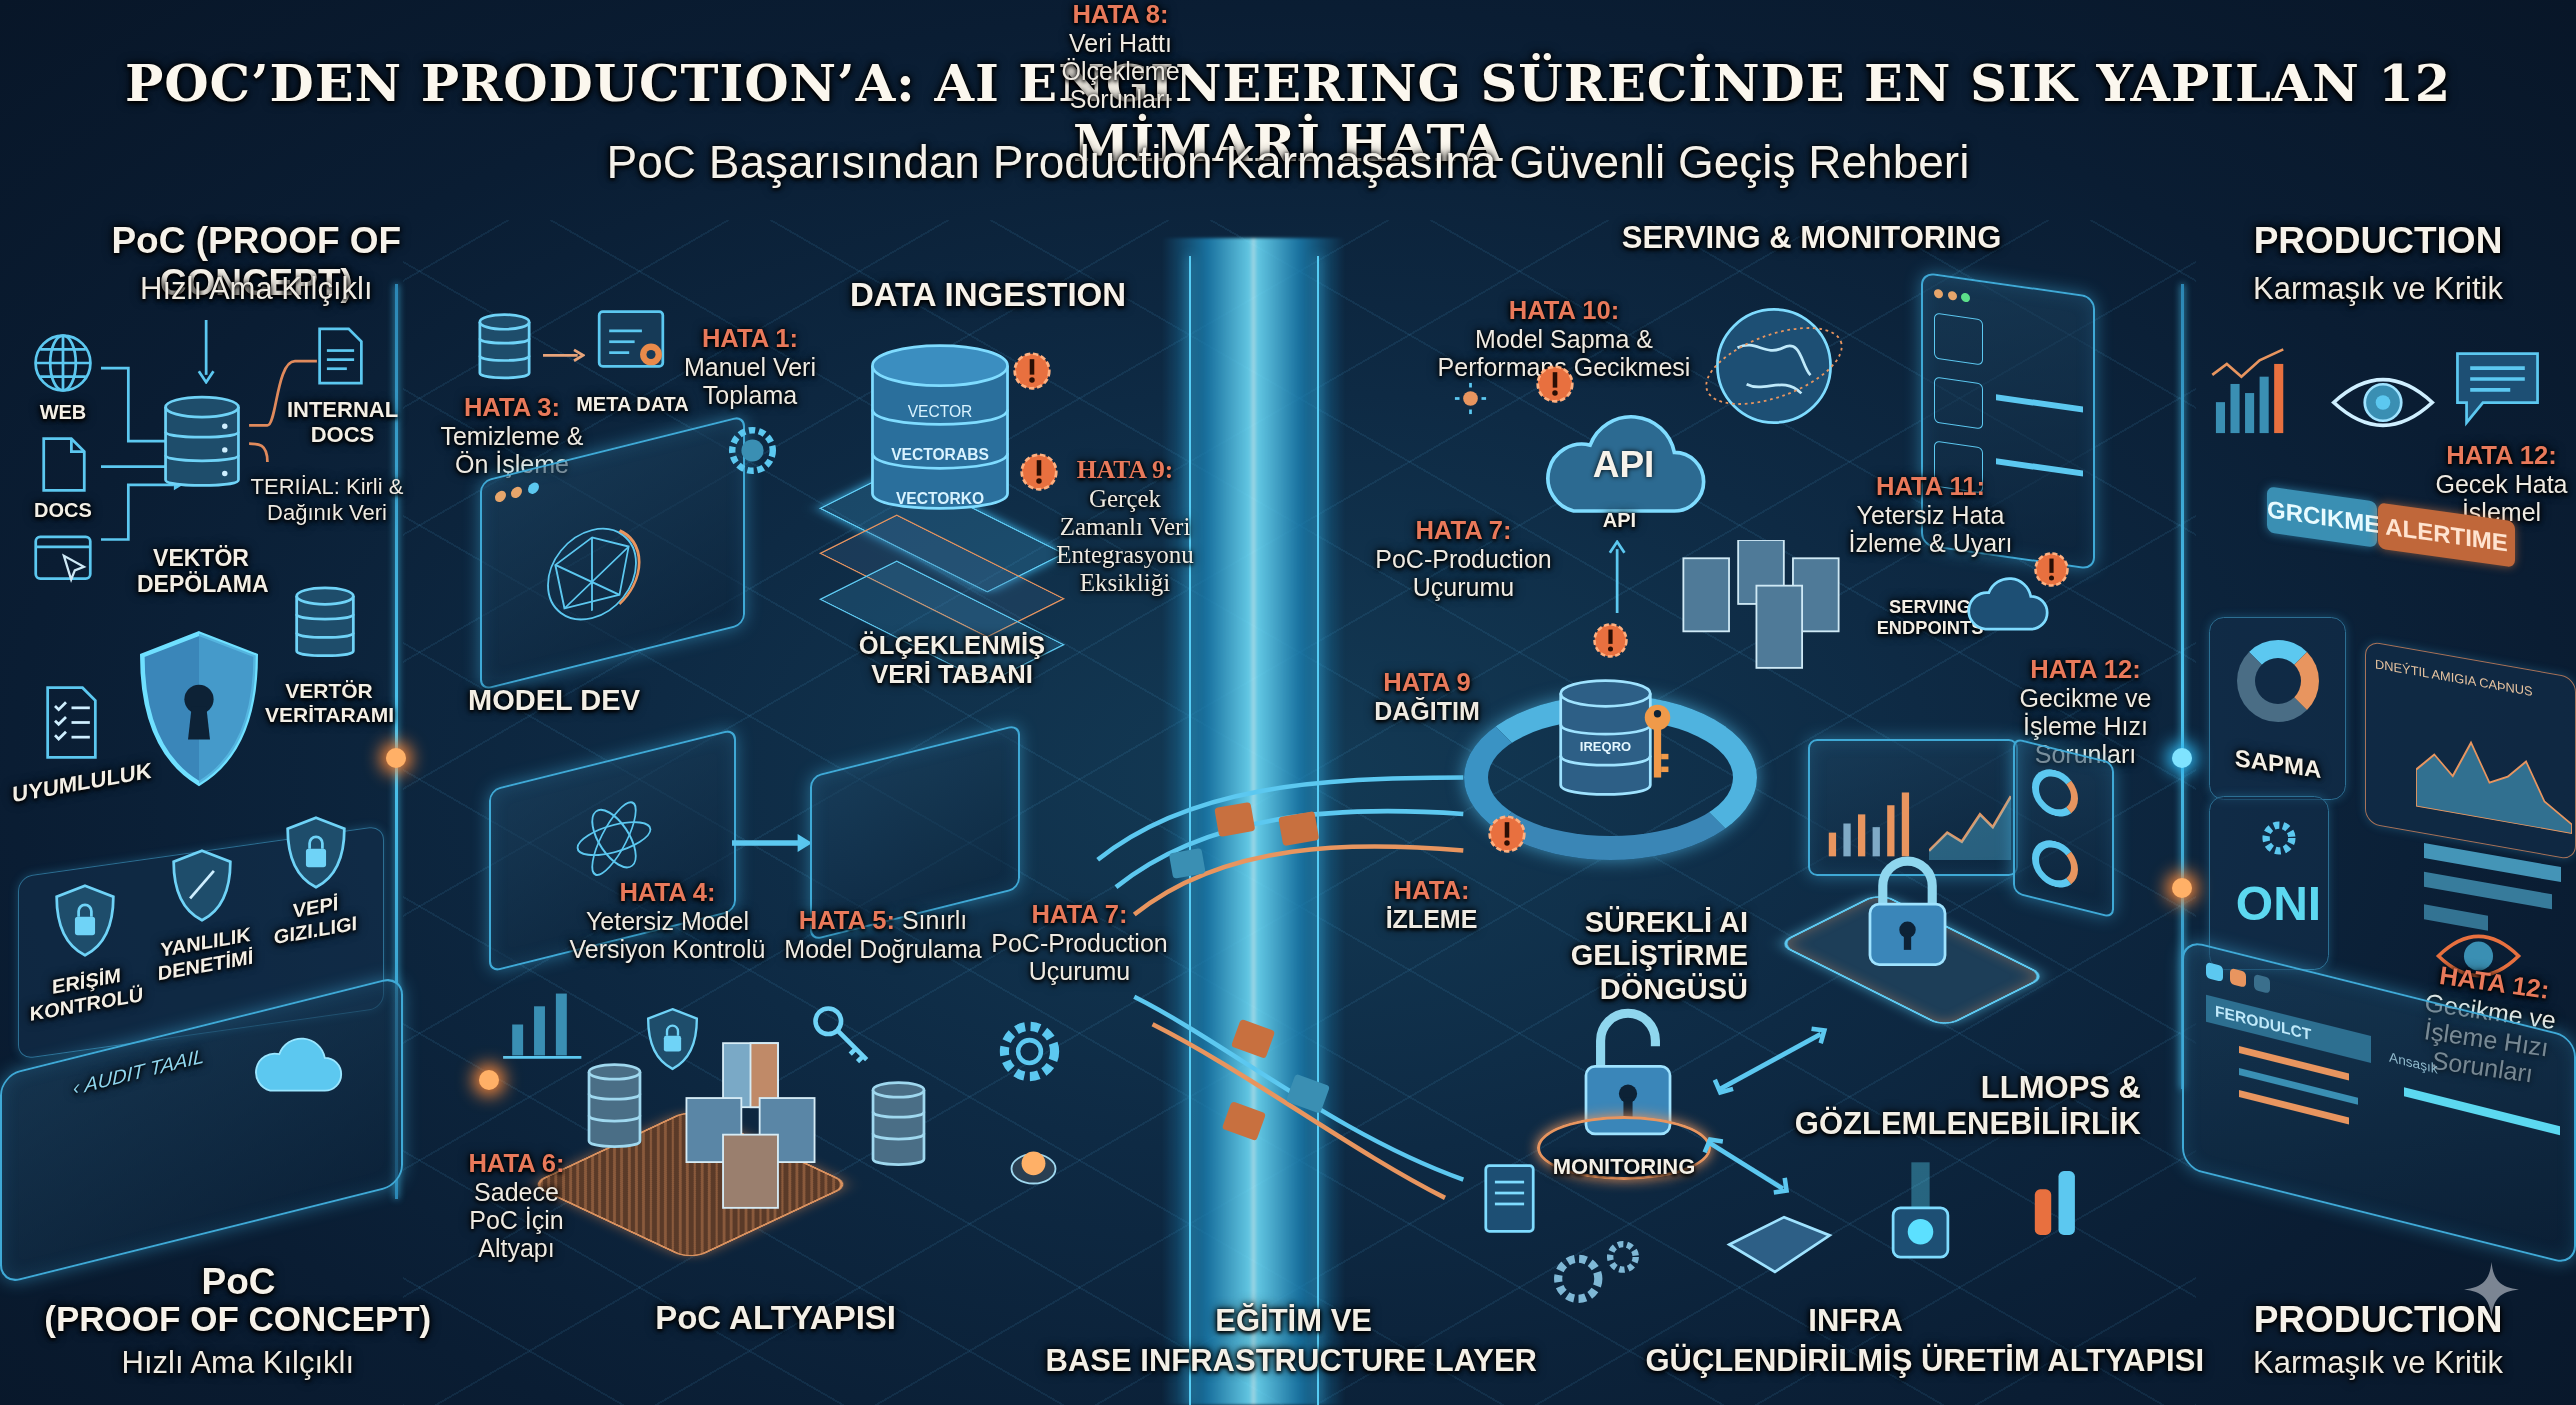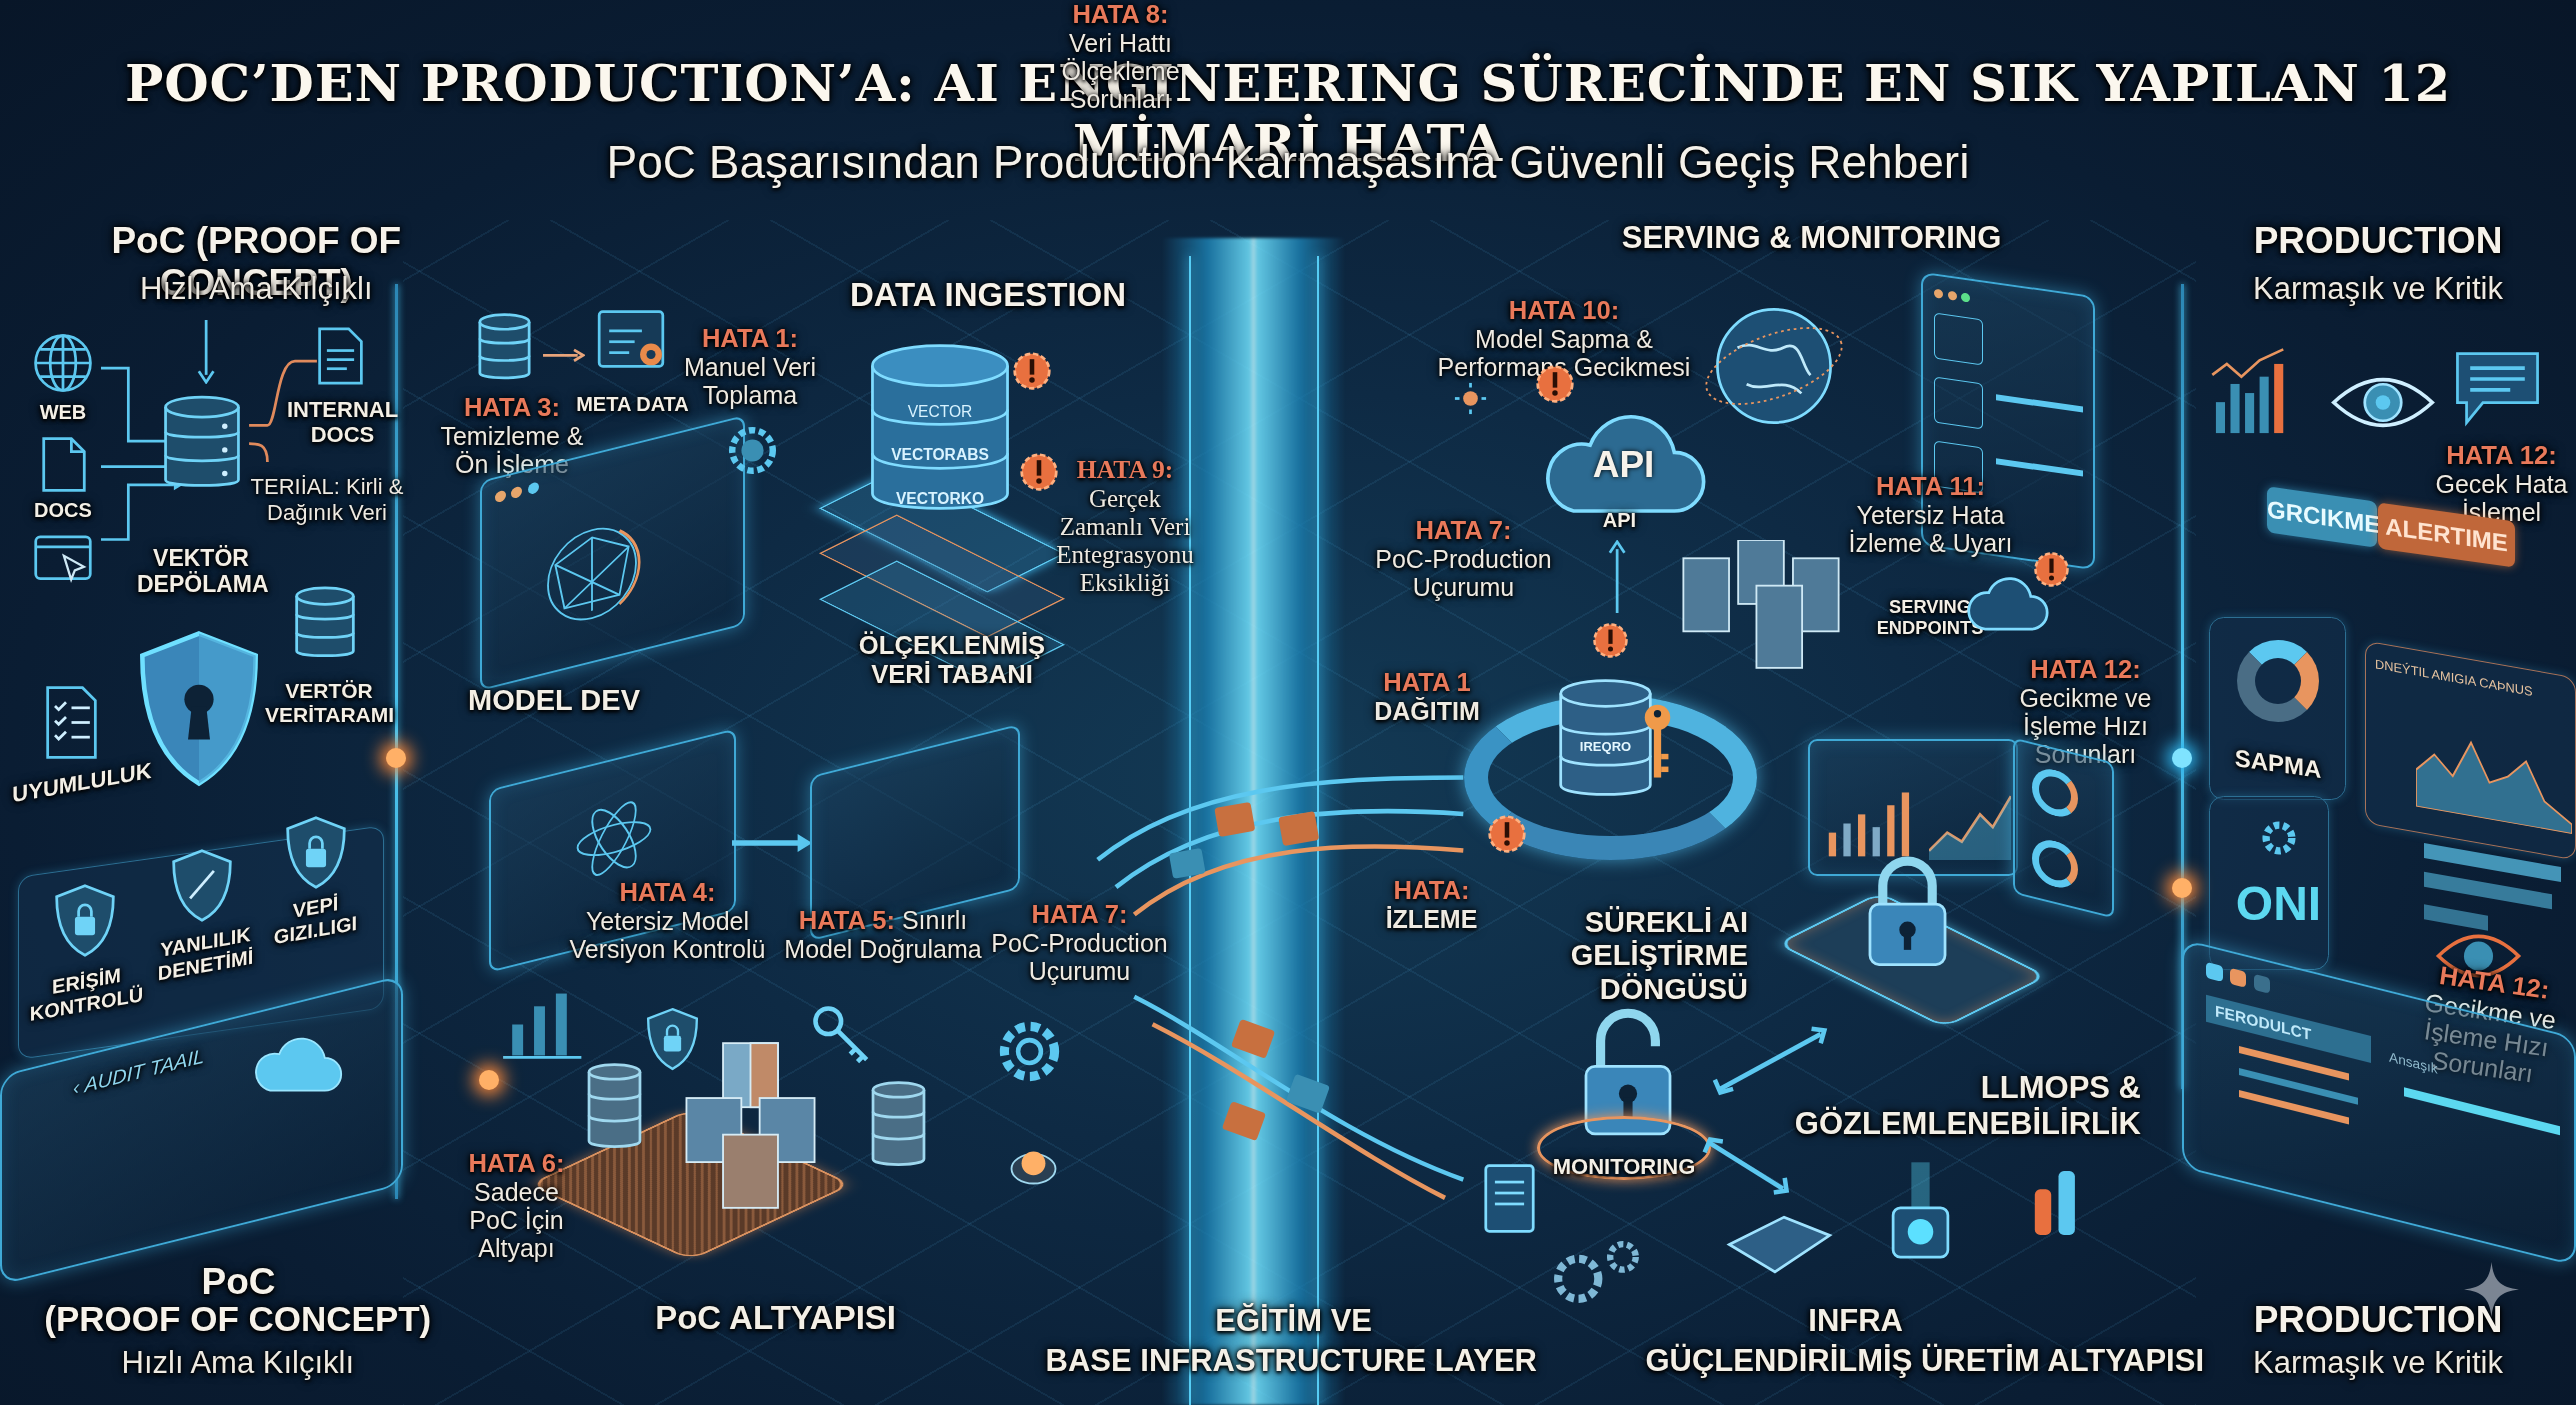--- a/index.html
+++ b/index.html
@@ -511,21 +511,21 @@
       <circle cx="22" cy="32" r="3" fill="#2b0f05"></circle>
     </svg>
 </div>
 <div class="abs icon" style="left:1592px;top:622px;width:37px;height:37px;">
   <svg viewBox="0 0 44 44">
       <circle cx="22" cy="22" r="19" fill="#e8703f" stroke="#ffb080" stroke-width="3" stroke-dasharray="6 3"></circle>
       <rect x="19.5" y="9" width="5" height="17" fill="#2b0f05"></rect>
       <circle cx="22" cy="32" r="3" fill="#2b0f05"></circle>
     </svg>
 </div>
-<div class="abs hata txt" style="left:1363px;top:668px;width:128px;font-weight:bold;"><span class="hk">HATA 1</span><span>DAĞITIM</span></div>
+<div class="abs hata txt" style="left:1363px;top:668px;width:128px;font-weight:bold;"><span class="hk">HATA 9</span><span>DAĞITIM</span></div>
 <div class="abs hata txt" style="left:1372px;top:876px;width:119px;font-weight:bold;"><span class="hk">HATA:</span><span>İZLEME</span></div>
 <div class="abs lbl-md txt" style="left:1528px;top:906px;width:220px;font-size:29px;">SÜREKLİ AI GELİŞTİRME DÖNGÜSÜ</div>
 
 <div class="abs panel" style="left:1808px;top:739px;width:210px;height:137px;border-radius:9.1px;">
   <svg style="position:absolute;left:12.8px;top:46px;width:101px;height:73px;" viewBox="0 0 110 80">
       <g>
         <rect x="6" y="50" width="8" height="26" fill="#e8955f"></rect>
         <rect x="22" y="40" width="8" height="36" fill="#7faac6"></rect>
         <rect x="38" y="30" width="8" height="46" fill="#e8955f"></rect>
         <rect x="54" y="44" width="8" height="32" fill="#7faac6"></rect>

